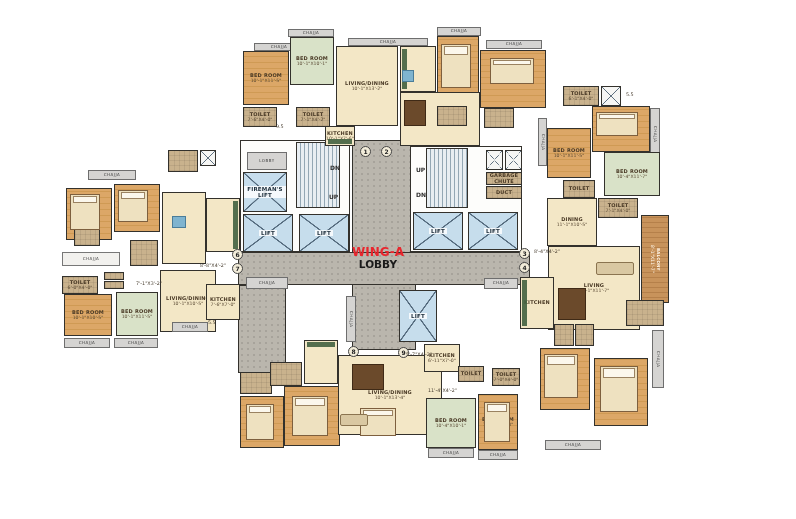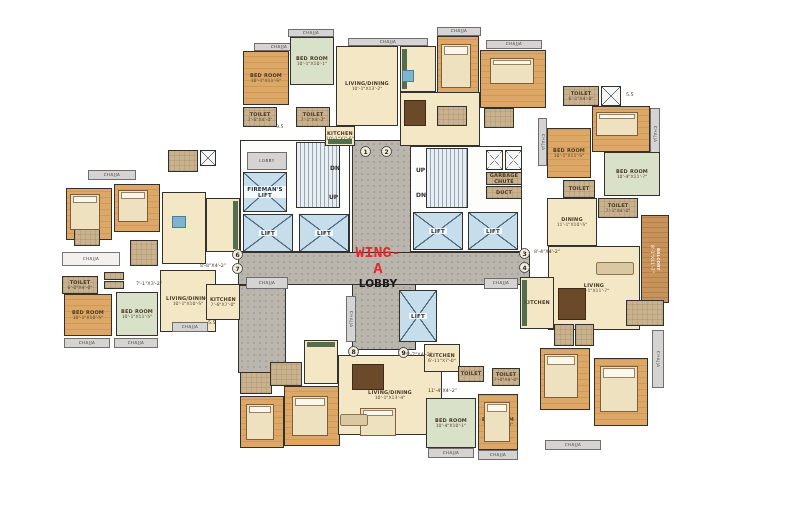--- a/index.html
+++ b/index.html
@@ -42,21 +42,21 @@
   .table{background:#6b4a2b;border:1px solid #3f2a16;}
   .btable{background:#7fb4cf;border:1px solid #4a7d99;}
   .sofa{background:#d9c8a2;border:1px solid #8a7450;border-radius:2px;}
   
   .marker{position:absolute;width:11px;height:11px;border-radius:50%;border:1px solid #444;
           background:#f2ecd9;font-size:6px;font-weight:bold;color:#222;display:flex;
           align-items:center;justify-content:center;box-sizing:border-box;}
   .flabel{position:absolute;font-size:4.8px;color:#4c4234;white-space:nowrap;}
   .flabel.b{font-size:6px;font-weight:bold;color:#2d2d2d;}
   .wing-title{position:absolute;left:352px;top:246px;width:52px;text-align:center;line-height:1.05;}
-  .wing-name{font-size:15px;font-weight:bold;font-family:Liberation Mono, monospace;}
+  .wing-name{font-size:12px;font-weight:bold;}
   .wing-lobby{font-size:10.5px;font-weight:bold;}
 </style>
 </head>
 <body>
 
 <div id="stage">
   <div id="plan">
       <div class="room f-corridor" style="left: 352px; top: 140px; width: 64px; height: 210px;"></div>
       <div class="room f-corridor" style="left: 238px; top: 252px; width: 292px; height: 33px;"></div>
       <div class="room f-corridor" style="left: 238px; top: 285px; width: 48px; height: 88px;"></div>

